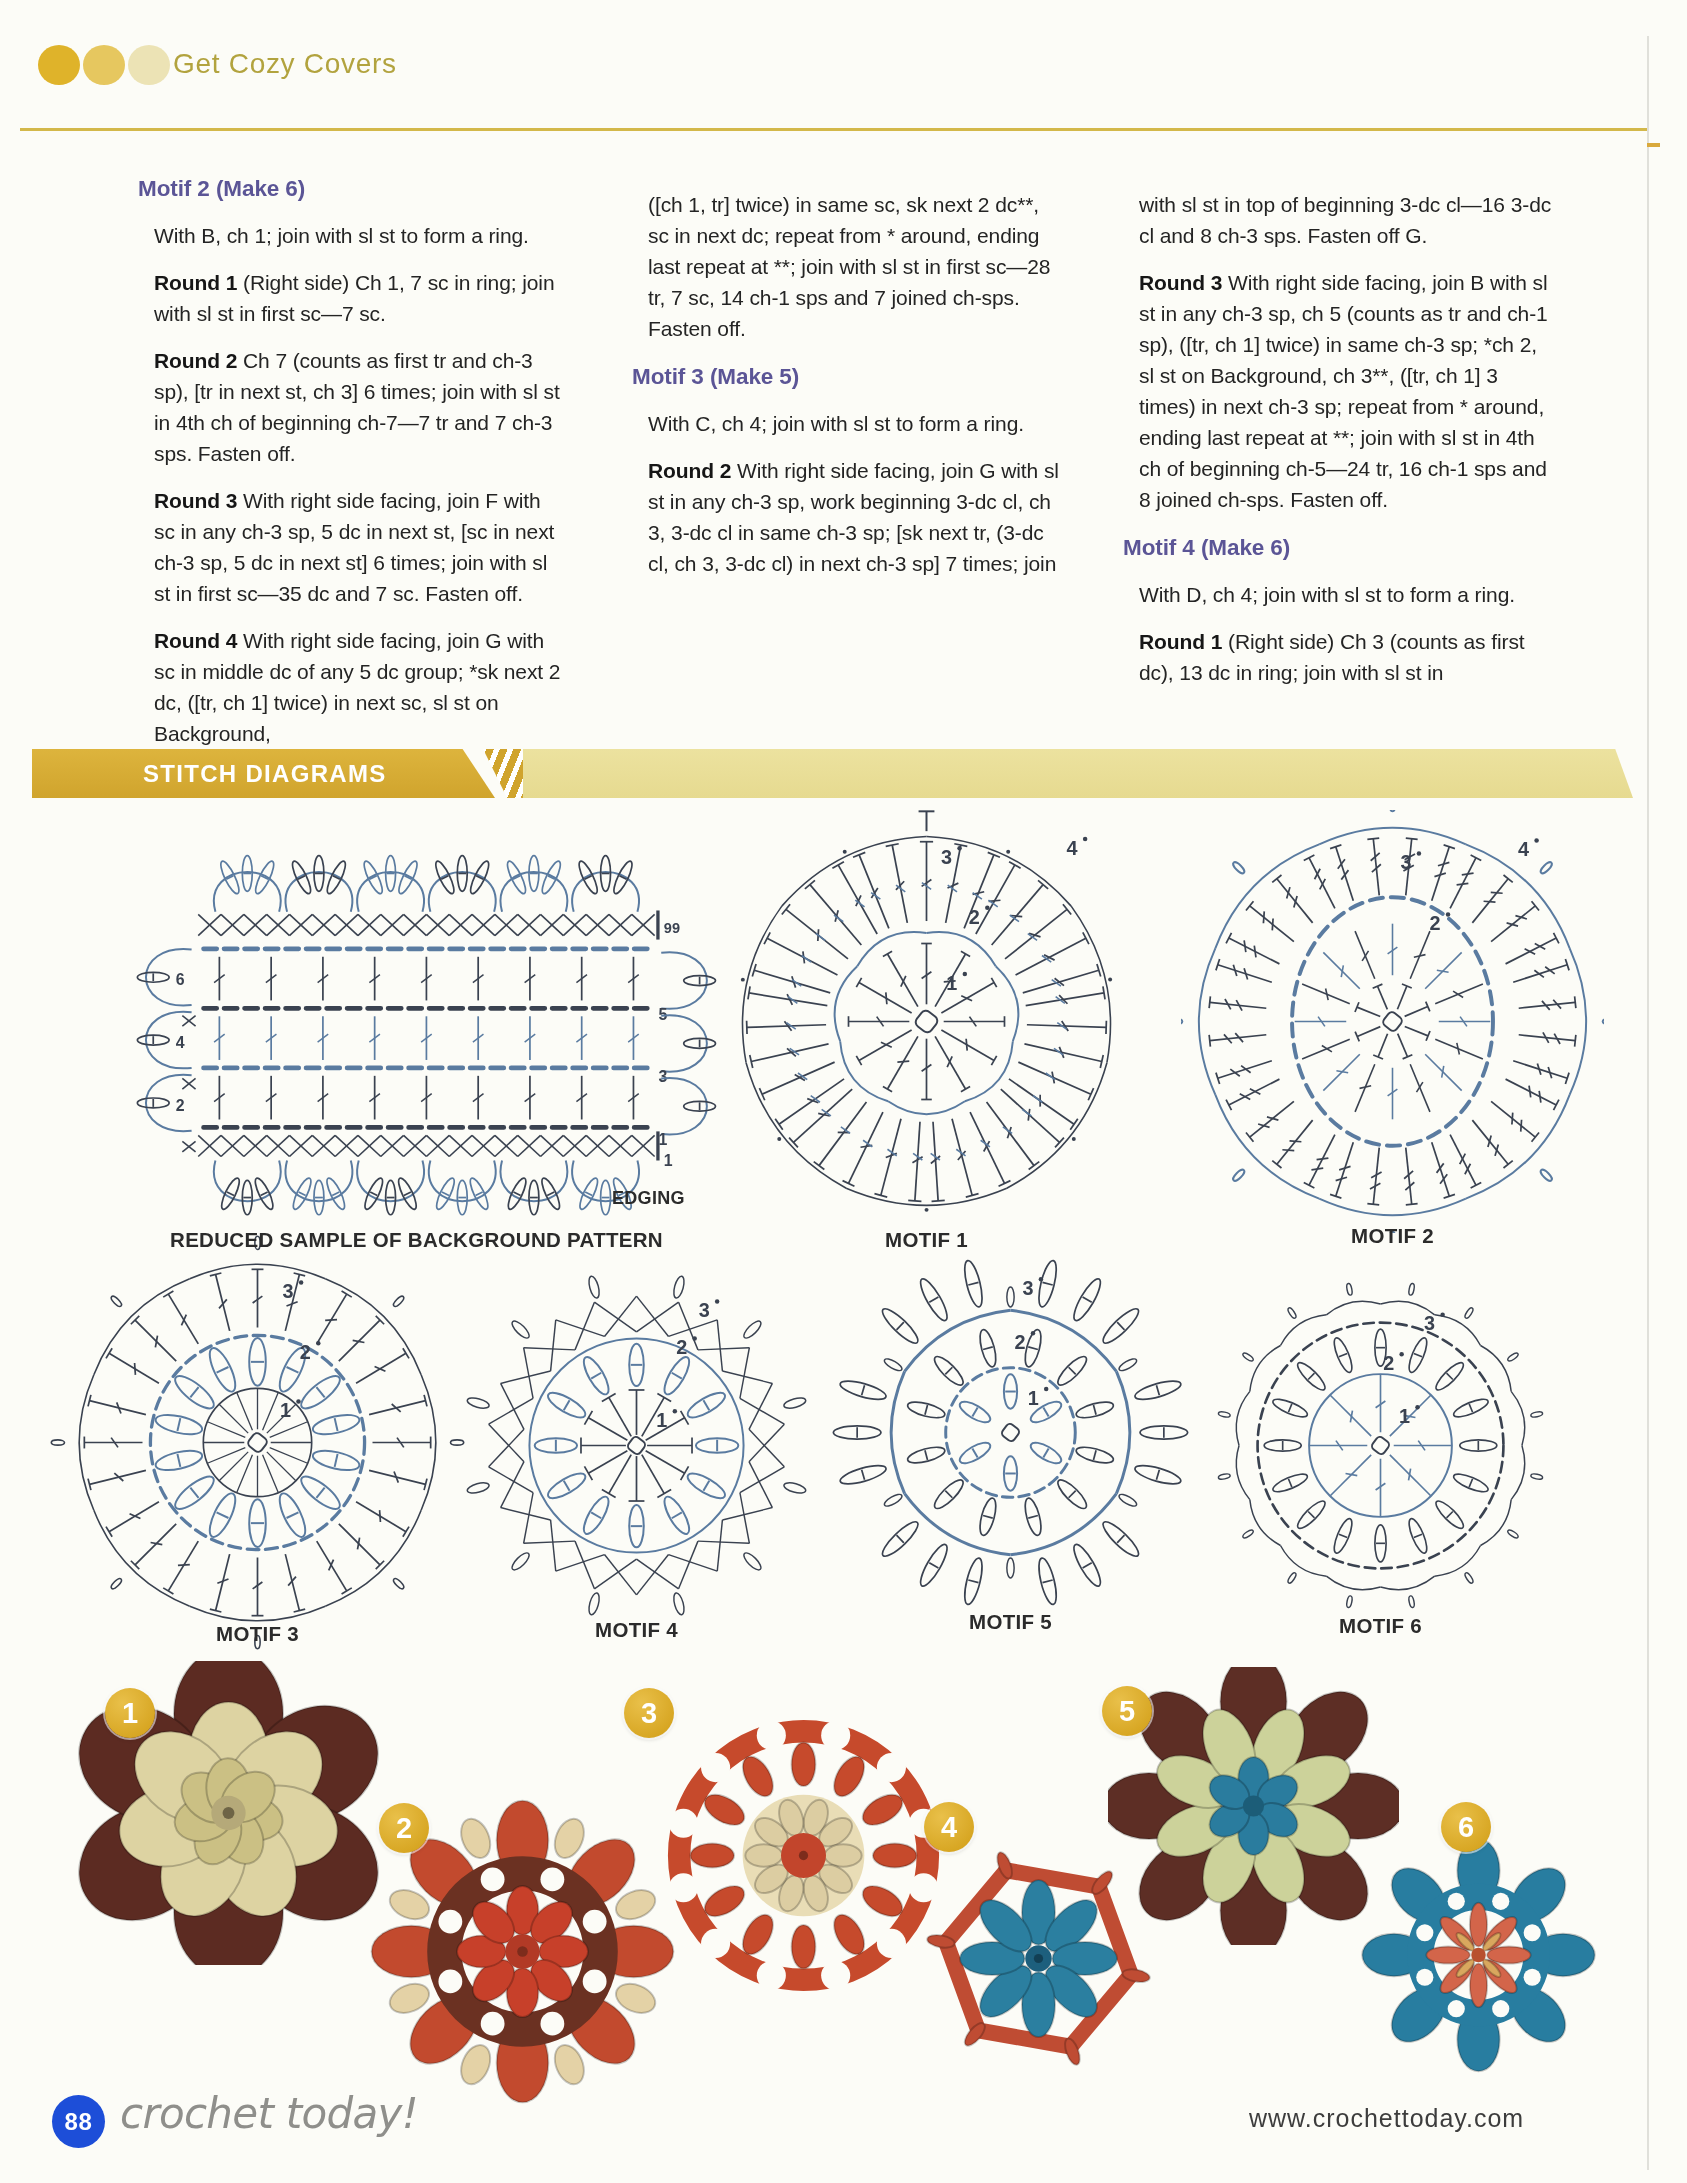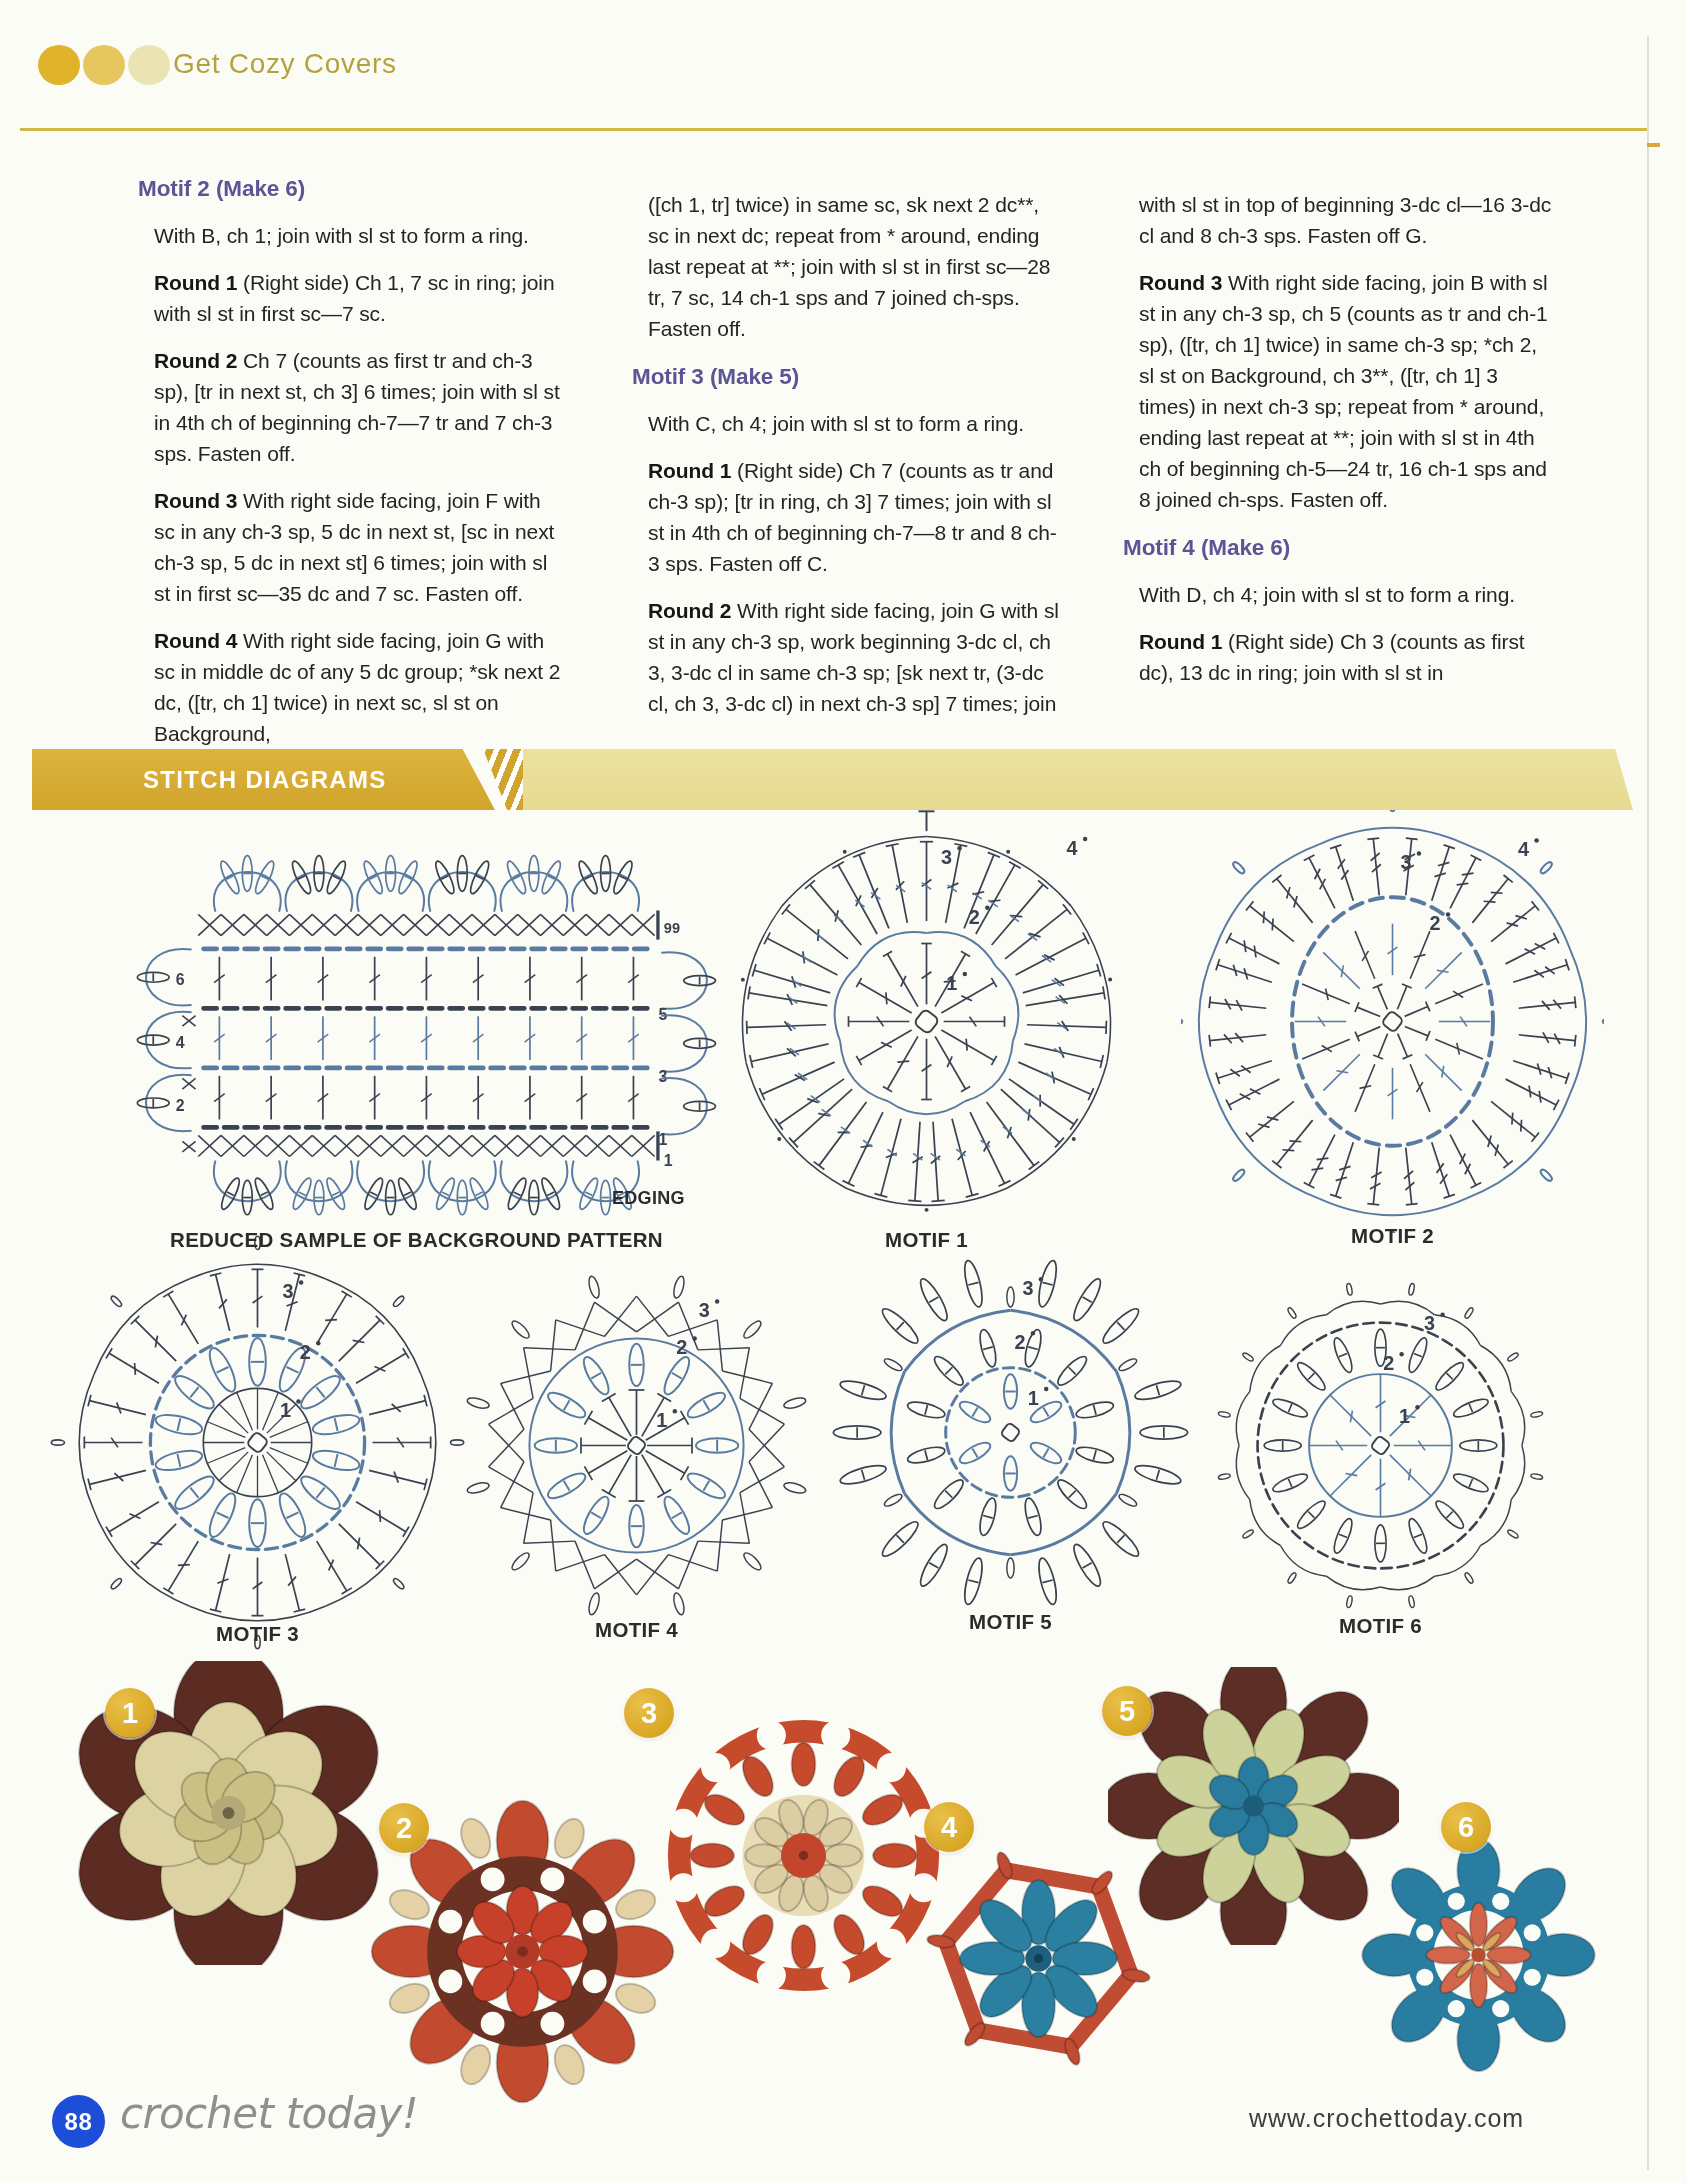--- a/index.html
+++ b/index.html
@@ -13,21 +13,21 @@
   .edge-line{position:absolute;left:1647px;top:36px;width:2px;height:2134px;background:#e0e0da;}
   .gold-tick{position:absolute;left:1647px;top:143px;width:13.2px;height:4px;background:#d9a93c;}
   
   .col{position:absolute;top:173px;width:445px;font-size:21px;line-height:31px;
        color:#242424;letter-spacing:-0.1px;}
   .col .h{color:#5b5596;font-weight:bold;font-size:22.5px;line-height:31px;margin:17px 0 5.3px;}
   .col .h.first{margin-top:0;}
   .col p{margin:16px;}
   .col b{color:#161616;}
   
-  .banner{position:absolute;left:32px;top:749px;width:1601px;height:61px;padding-left:28px;}
+  .banner{position:absolute;left:32px;top:749px;width:1601px;height:49px;padding-left:28px;}
   .banner .dark{position:absolute;left:0;top:0;width:463px;height:100%;
      background:linear-gradient(180deg,#ddb43d,#d0a42d);
      clip-path:polygon(0 0,93% 0,100% 100%,0 100%);}
   .banner .stripes{position:absolute;left:427px;top:0;width:86px;height:100%;
      background:repeating-linear-gradient(112deg,#d0a42d 0 7.3px,#ffffff 7.3px 12.6px);
      clip-path:polygon(28% 0,72% 0,100% 100%,56% 100%);}
   .banner .light{position:absolute;left:491px;top:0;width:1110px;height:100%;
      background:linear-gradient(180deg,#ece29f,#e6da90);
      clip-path:polygon(0 0,98.4% 0,100% 100%,0 100%);}
   .banner .label{position:absolute;left:111px;top:50%;transform:translateY(-50%);
@@ -74,21 +74,20 @@
         <p><span>With B, ch 1; join with sl st to form a ring.</span></p>
         <p><b>Round 1 </b><span>(Right side) Ch 1, 7 sc in ring; join with sl st in first sc—7 sc.</span></p>
         <p><b>Round 2 </b><span>Ch 7 (counts as first tr and ch-3 sp), [tr in next st, ch 3] 6 times; join with sl st in 4th ch of beginning ch-7—7 tr and 7 ch-3 sps. Fasten off.</span></p>
         <p><b>Round 3 </b><span>With right side facing, join F with sc in any ch-3 sp, 5 dc in next st, [sc in next ch-3 sp, 5 dc in next st] 6 times; join with sl st in first sc—35 dc and 7 sc. Fasten off.</span></p>
         <p><b>Round 4 </b><span>With right side facing, join G with sc in middle dc of any 5 dc group; *sk next 2 dc, ([tr, ch 1] twice) in next sc, sl st on Background,</span></p>
       </div>
       <div class="col" style="left: 632px;">
         <p><span>([ch 1, tr] twice) in same sc, sk next 2 dc**, sc in next dc; repeat from * around, ending last repeat at **; join with sl st in first sc—28 tr, 7 sc, 14 ch-1 sps and 7 joined ch-sps. Fasten off.</span></p>
         <div class="h">Motif 3 (Make 5)</div>
         <p><span>With C, ch 4; join with sl st to form a ring.</span></p>
-        <p><b>Round 1 </b><span>(Right side) Ch 7 (counts as tr and ch-3 sp); [tr in ring, ch 3] 7 times; join with sl st in 4th ch of beginning ch-7—8 tr and 8 ch-3 sps. Fasten off C.</span></p>
         <p><b>Round 2 </b><span>With right side facing, join G with sl st in any ch-3 sp, work beginning 3-dc cl, ch 3, 3-dc cl in same ch-3 sp; [sk next tr, (3-dc cl, ch 3, 3-dc cl) in next ch-3 sp] 7 times; join</span></p>
       </div>
       <div class="col" style="left: 1123px;">
         <p><span>with sl st in top of beginning 3-dc cl—16 3-dc cl and 8 ch-3 sps. Fasten off G.</span></p>
         <p><b>Round 3 </b><span>With right side facing, join B with sl st in any ch-3 sp, ch 5 (counts as tr and ch-1 sp), ([tr, ch 1] twice) in same ch-3 sp; *ch 2, sl st on Background, ch 3**, ([tr, ch 1] 3 times) in next ch-3 sp; repeat from * around, ending last repeat at **; join with sl st in 4th ch of beginning ch-5—24 tr, 16 ch-1 sps and 8 joined ch-sps. Fasten off.</span></p>
         <div class="h">Motif 4 (Make 6)</div>
         <p><span>With D, ch 4; join with sl st to form a ring.</span></p>
         <p><b>Round 1 </b><span>(Right side) Ch 3 (counts as first dc), 13 dc in ring; join with sl st in</span></p>
       </div>
     </div>

